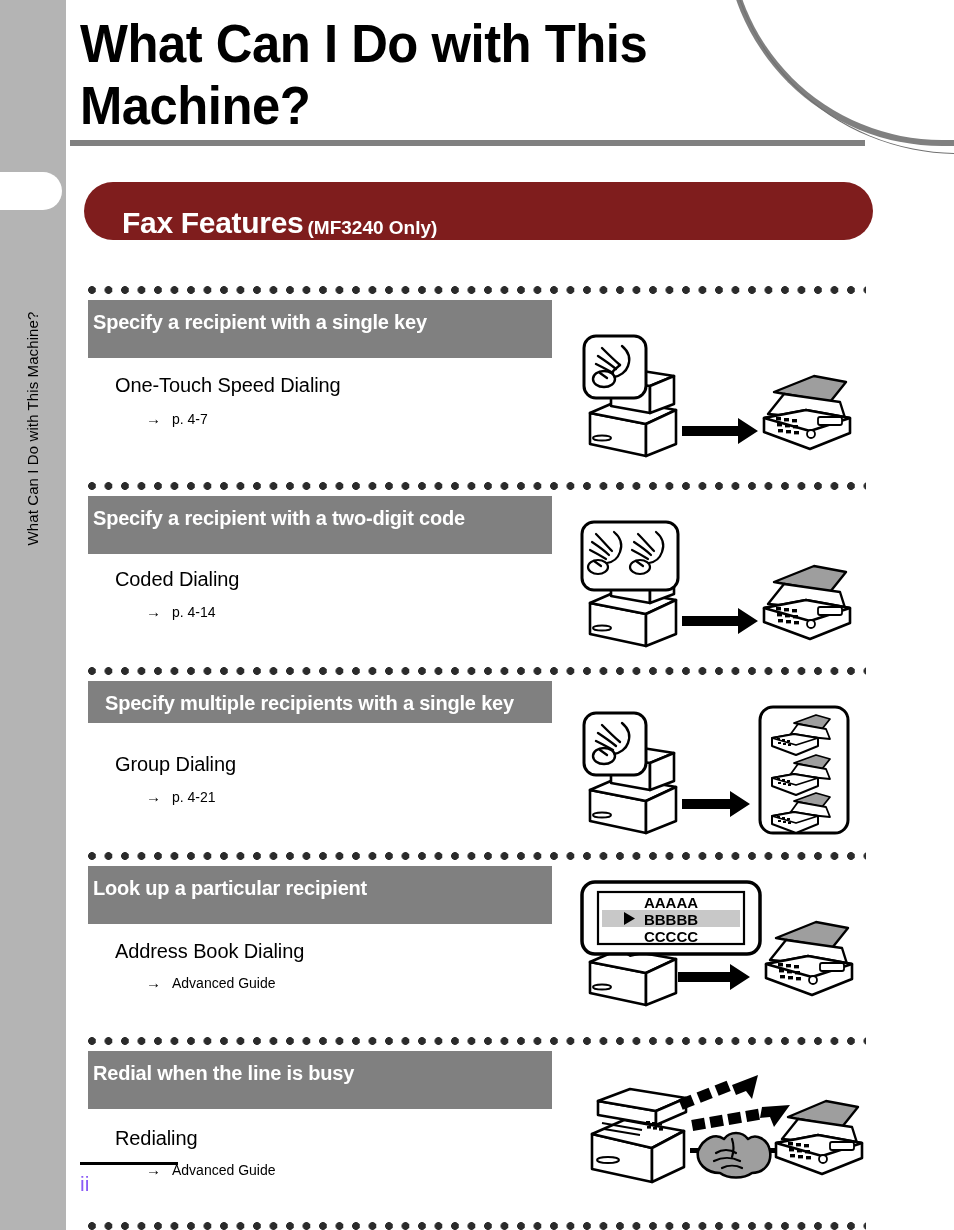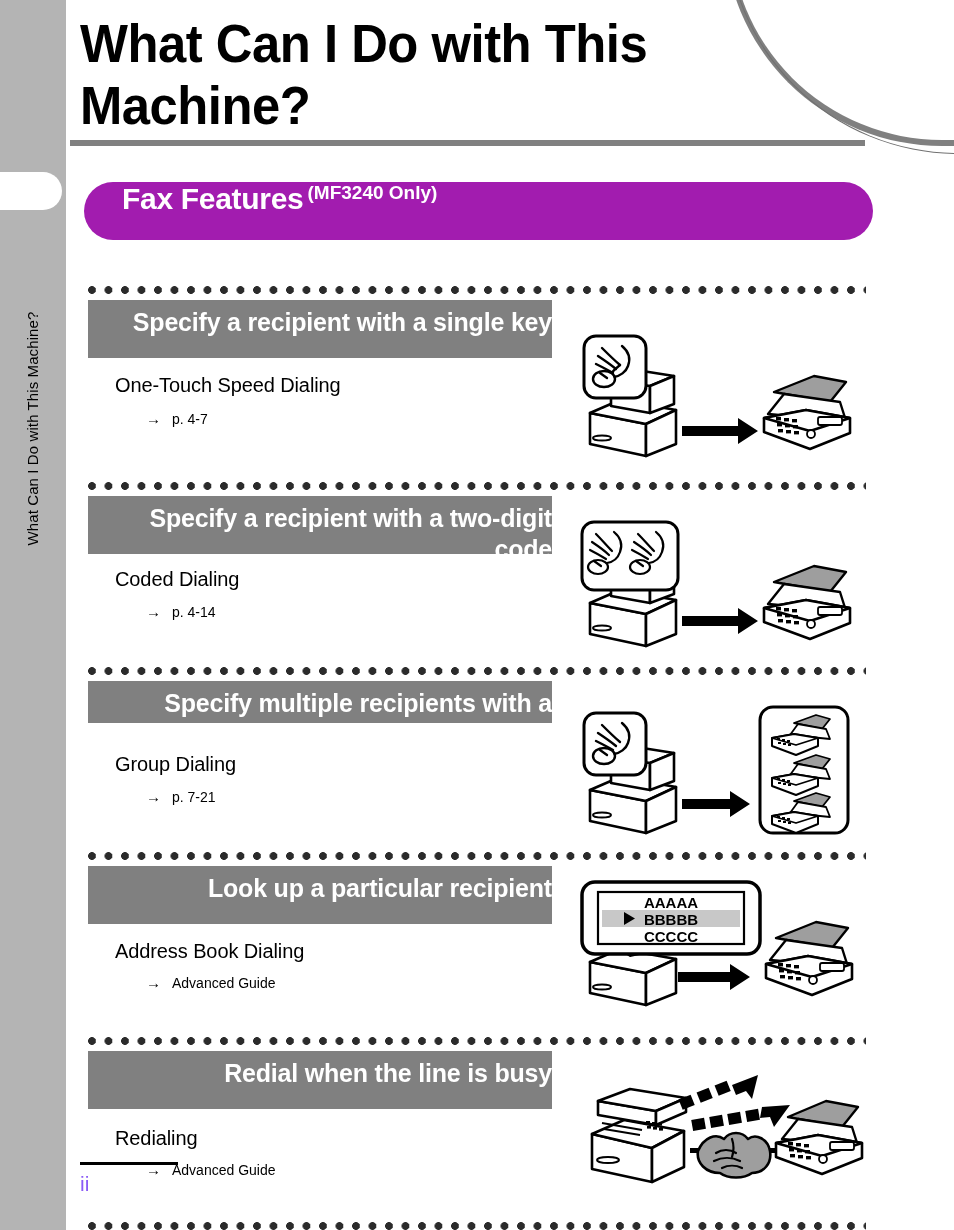--- a/index.html
+++ b/index.html
@@ -101,24 +101,24 @@
     background: transparent;
   }
 
   
   #banner {
     position: absolute;
     left: 84px;
     top: 182px;
     width: 789px;
     height: 58px;
-    background: #a21caf;
+    background: #7f1d1d;
     border-radius: 29px;
     display: flex;
-    align-items: flex-start;
+    align-items: flex-end;
   }
   #banner-title {
     color: #ffffff;
     font-size: 30px;
     font-weight: bold;
     margin-left: 38px;
     letter-spacing: -0.3px;
   }
   #banner-sub {
     color: #ffffff;
@@ -158,25 +158,24 @@
     top: 0;
     width: 464px;
     background: #808080;
     box-sizing: border-box;
     padding: 7px 0 0 5px;
   }
   .head-bar.h1 { height: 58px; }
   .head-bar.h2 { height: 58px; }
   .head-bar-text {
     color: #ffffff;
-    font-size: 25px;
+    font-size: 20px;
     font-weight: bold;
     line-height: 31px;
     letter-spacing: -0.2px;
-    text-align: right;
   }
   .subtitle {
     position: absolute;
     left: 115px;
     font-size: 20px;
     color: #000;
     letter-spacing: -0.1px;
   }
   .ref {
     position: absolute;
@@ -365,21 +364,21 @@
   </div>
 
   <div class="section">
     <div class="dotrow"></div>
     <div class="section-body" style="min-height:165px;">
       <div class="head-bar h2" style="height:42px;padding-left:17px;">
         <div class="head-bar-text">Specify multiple recipients with a single key</div>
       </div>
       <div class="subtitle" style="top:72px;">Group Dialing</div>
       <div class="ref" style="top:107px;">
-        <span class="arrow">→</span><span>p. 7-21</span>
+        <span class="arrow">→</span><span>p. 4-21</span>
       </div>
       <div class="illus" style="top:14px;">
         <svg width="280" height="150" viewBox="0 0 280 150">
           <g fill="none" stroke="#000" stroke-width="2.6" stroke-linejoin="round">
             <path d="M12 95 L12 126 L68 138 L68 106 Z" fill="#fff"></path>
             <path d="M12 95 L42 82 L98 92 L68 106 Z" fill="#fff"></path>
             <path d="M68 106 L98 92 L98 126 L68 138 Z" fill="#fff"></path>
             <path d="M33 62 L33 88 L72 95 L72 68 Z" fill="#fff"></path>
             <path d="M33 62 L58 52 L96 58 L72 68 Z" fill="#fff"></path>
             <path d="M72 68 L96 58 L96 86 L72 95 Z" fill="#fff"></path>

